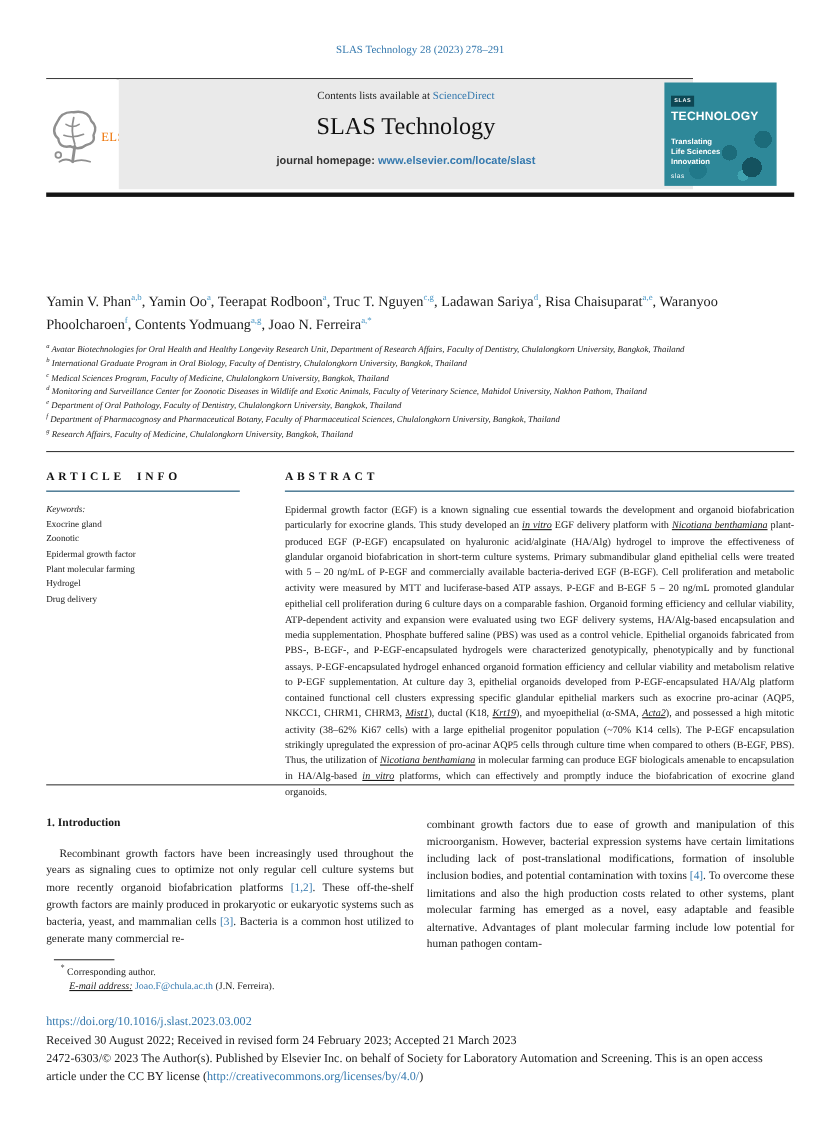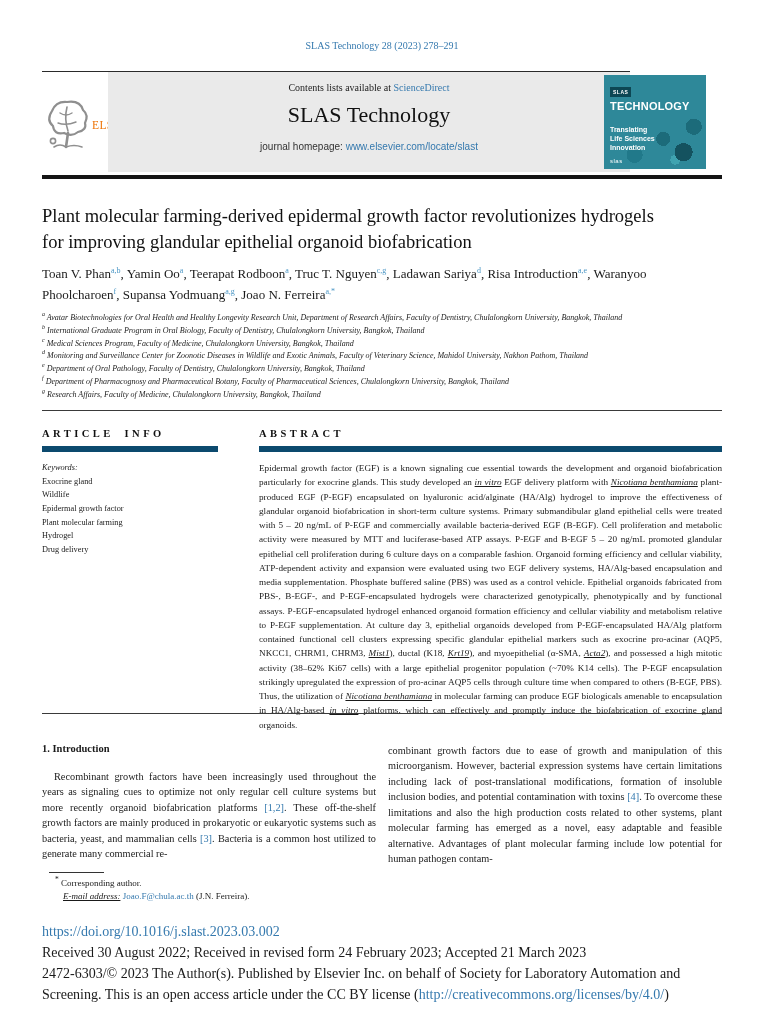--- a/index.html
+++ b/index.html
@@ -19,21 +19,21 @@
   }
 
   
   .header { position:absolute; top:71px; left:42px; width:680px; height:101px; }
   .header-left { width:588px; height:101px; border-top:1px solid #2a2a2a; display:flex; }
   .logo-block { width:64px; background:#fff; display:flex; flex-direction:row; align-items:center; padding-top:5px; }
   .elsevier-word { font-size:11.5px; color:#ee7203; letter-spacing:.4px; margin-top:1px; }
   .banner { flex:1; background:#eaeaea; margin-left:2px; text-align:center; padding-top:10px; }
   .contents-line { font-size:10px; color:#222; }
   .journal-name { font-size:22px; color:#111; margin-top:9px; }
-  .homepage-line { font-size:10px; margin-top:13px; font-family:"Liberation Sans", sans-serif; color:#333; }
+  .homepage-line { font-size:10px; margin-top:13px; font-family:"Liberation Sans", sans-serif; color:#333;font-weight:bold; }
 
   
   .cover {
     position:absolute; right:16px; top:4px; width:102px; height:94px;
     background:
       radial-gradient(circle at 78% 82%, #14525f 0 9px, transparent 9px),
       radial-gradient(circle at 58% 68%, #1c6b7a 0 7px, transparent 7px),
       radial-gradient(circle at 88% 55%, #1c6b7a 0 8px, transparent 8px),
       radial-gradient(circle at 30% 85%, #21798a 0 8px, transparent 8px),
       radial-gradient(circle at 70% 90%, #3fa3b0 0 5px, transparent 5px),
@@ -55,39 +55,39 @@
   .authors { position:absolute; top:264px; left:42px; width:620px; font-size:13px; line-height:1.6; }
   .authors sup.asup { font-size:8px; color:#4a96c5; }
   .affiliations { position:absolute; top:312px; left:42px; width:680px; font-size:8px; font-style:italic; line-height:1.6; color:#222; }
   .affiliations sup { font-size:6px; }
 
   .rule-1 { position:absolute; top:410px; left:42px; width:680px; border-top:1px solid #3a3a3a; }
   .rule-2 { position:absolute; top:713px; left:42px; width:680px; border-top:1px solid #3a3a3a; }
 
   
   .info-abstract { position:absolute; top:428px; left:42px; width:680px; display:grid; grid-template-columns:176px 1fr; column-gap:41px; }
-  .col-heading { font-size:10.5px; letter-spacing:.33em; word-spacing:.45em; font-weight:bold; color:#111; padding-bottom:7px; border-bottom:6px solid #0c4a6e; }
+  .col-heading { font-size:10.5px; letter-spacing:.33em; word-spacing:.45em; font-weight:bold; color:#111; padding-bottom:7px; border-bottom:1px solid #0c4a6e; }
   .keywords { margin-top:9px; font-size:8.3px; line-height:1.65; }
   .keywords-label { font-style:italic; }
   .abstract-text { margin-top:9px; font-size:9.2px; line-height:1.55; text-align:justify; }
 
   
   .body-cols { position:absolute; top:743px; left:42px; width:680px; display:grid; grid-template-columns:1fr 1fr; column-gap:12px; }
   .intro-heading { font-size:10.5px; font-weight:bold; margin-bottom:15px; }
   .body-cols p { font-size:10.3px; line-height:1.5; text-align:justify; }
   .indent { text-indent:12px; }
 
   
   .footnote { position:absolute; top:872px; left:49px; width:330px; font-size:9px; line-height:1.45; }
   .footnote-rule { width:55px; border-top:1px solid #333; margin-bottom:4px; }
   .footnote .line1 { padding-left:6px; }
   .footnote .line2 { padding-left:14px; }
 
   
-  .footer { position:absolute; top:921px; left:42px; width:680px; font-size:14px; line-height:1.5; }
+  .footer { position:absolute; top:921px; left:42px; width:680px; font-size:11px; line-height:1.5; }
   .footer .doi { display:block; }
 
   sup { line-height:0; }
   svg { display:block; }
 </style>
 </head>
 <body>
 
 <div class="page">
 
@@ -124,40 +124,39 @@
         <div>Translating</div>
         <div>Life Sciences</div>
         <div>Innovation</div>
       </div>
       <div class="cover-foot">slas</div>
     </div>
   </div>
 
   <div class="thick-rule"></div>
 
-  <h1 class="title">Plant molecular farming-derived epidermal growth factor revolutionizes hydrogels for improving glandular epithelial organoid biofabrication</h1>
 
   <div class="authors">
     
   
-      <span class="author"><span>Toan V. Phan</span><sup class="asup">a,b</sup><span>, </span></span>
+      <span class="author"><span>Yamin V. Phan</span><sup class="asup">a,b</sup><span>, </span></span>
     
       <span class="author"><span>Yamin Oo</span><sup class="asup">a</sup><span>, </span></span>
     
       <span class="author"><span>Teerapat Rodboon</span><sup class="asup">a</sup><span>, </span></span>
     
       <span class="author"><span>Truc T. Nguyen</span><sup class="asup">c,g</sup><span>, </span></span>
     
       <span class="author"><span>Ladawan Sariya</span><sup class="asup">d</sup><span>, </span></span>
     
-      <span class="author"><span>Risa Introduction</span><sup class="asup">a,e</sup><span>, </span></span>
+      <span class="author"><span>Risa Chaisuparat</span><sup class="asup">a,e</sup><span>, </span></span>
     
       <span class="author"><span>Waranyoo Phoolcharoen</span><sup class="asup">f</sup><span>, </span></span>
     
-      <span class="author"><span>Supansa Yodmuang</span><sup class="asup">a,g</sup><span>, </span></span>
+      <span class="author"><span>Contents Yodmuang</span><sup class="asup">a,g</sup><span>, </span></span>
     
       <span class="author"><span>Joao N. Ferreira</span><sup class="asup">a,*</sup><span></span></span>
     </div>
 
   <div class="affiliations">
 
       <div class="affil"><sup>a</sup> <span>Avatar Biotechnologies for Oral Health and Healthy Longevity Research Unit, Department of Research Affairs, Faculty of Dentistry, Chulalongkorn University, Bangkok, Thailand</span></div>
 
       <div class="affil"><sup>b</sup> <span>International Graduate Program in Oral Biology, Faculty of Dentistry, Chulalongkorn University, Bangkok, Thailand</span></div>
 
@@ -176,21 +175,21 @@
 
   <div class="info-abstract">
     <div>
       <div class="col-heading">ARTICLE INFO</div>
       <div class="keywords">
         <div class="keywords-label">Keywords:</div>
         <div>
 
             <div class="keyword">Exocrine gland</div>
 
-            <div class="keyword">Wildlife</div>
+            <div class="keyword">Zoonotic</div>
 
             <div class="keyword">Epidermal growth factor</div>
 
             <div class="keyword">Plant molecular farming</div>
 
             <div class="keyword">Hydrogel</div>
 
             <div class="keyword">Drug delivery</div>
           </div>
       </div>

